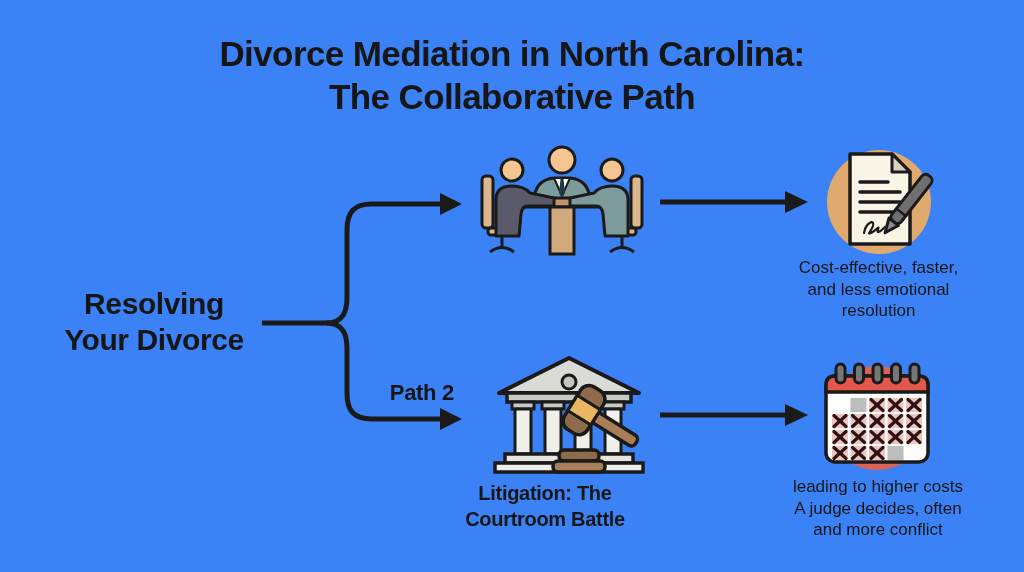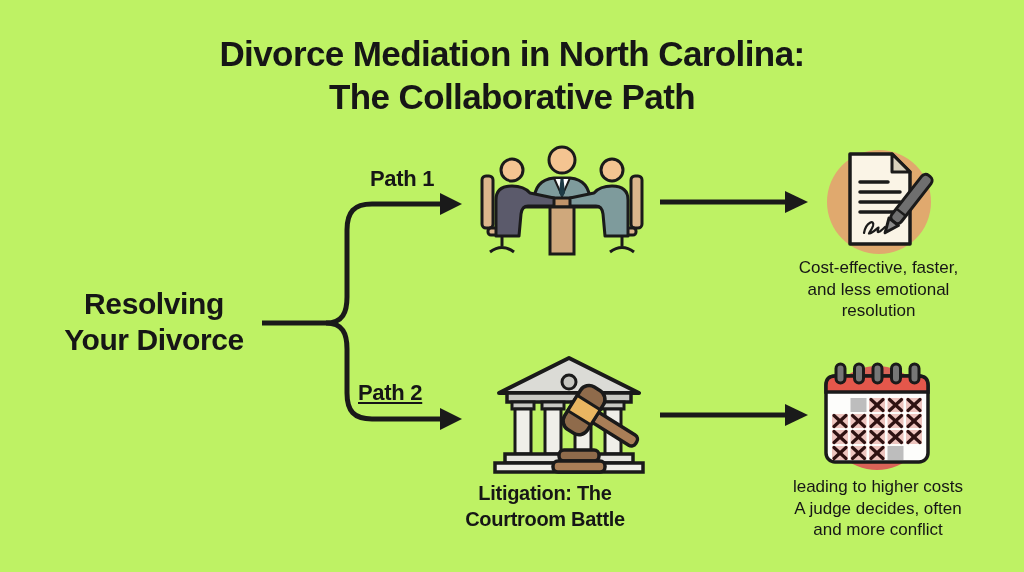--- a/index.html
+++ b/index.html
@@ -1,31 +1,31 @@
 <!DOCTYPE html>
 <html><head>
 <meta charset="utf-8">
 <style>
   html,body{margin:0;padding:0;background:#e8e8e8;}
   .canvas{
     position:relative;width:1024px;height:572px;margin:0 auto;
-    background:#bef264;overflow:hidden;
+    background:#3b82f6;overflow:hidden;
     font-family:"Liberation Sans", sans-serif;color:#161616;
   }
   .title{
     position:absolute;top:32px;left:0;width:100%;text-align:center;
     font-size:35px;font-weight:800;line-height:43px;letter-spacing:-0.6px;
   }
   .root-label{
     position:absolute;top:286px;left:29px;width:250px;text-align:center;
     font-size:30px;font-weight:800;line-height:36px;letter-spacing:-0.4px;
   }
   .path-label{position:absolute;font-size:22px;font-weight:800;letter-spacing:-0.3px;}
   .path-label.p1{top:166px;left:356px;width:92px;text-align:center;}
-  .path-label.p2{top:380px;left:358px;width:96px;text-align:left;text-decoration:underline;}
+  .path-label.p2{top:380px;left:358px;width:96px;text-align:right;}
   .node-title{position:absolute;text-align:center;font-weight:700;font-size:20px;line-height:26px;letter-spacing:-0.3px;}
   .node-title.n1{top:263px;left:415px;width:285px;}
   .node-title.n2{top:480px;left:410px;width:270px;}
   .outcome-text{position:absolute;text-align:center;font-size:17px;font-weight:400;line-height:21.5px;}
   .outcome-text.o1{top:257px;left:756px;width:245px;}
   .outcome-text.o2{top:476px;left:752px;width:252px;}
   .icon-wrap{position:absolute;}
   .icon-mediation{top:140px;left:478px;}
   .icon-document{top:140px;left:814px;}
   .icon-courthouse{top:352px;left:483px;}
@@ -56,21 +56,20 @@
       <path d="M660,415 L786,415"></path>
     </g>
     <g fill="#1a1a1a" stroke="none">
       <polygon points="440,193 462,204 440,215"></polygon>
       <polygon points="440,408 462,419 440,430"></polygon>
       <polygon points="785,191 808,202 785,213"></polygon>
       <polygon points="785,404 808,415 785,426"></polygon>
     </g>
   </svg>
 
-  <div class="path-label p1">Path 1</div>
   <div class="path-label p2">Path 2</div>
 
   <div class="icon-wrap icon-mediation">
     <svg width="168" height="118" viewBox="0 0 168 118" fill="none">
 
       <g stroke="#1a1a1a" stroke-width="3">
         <rect x="4" y="36" width="11" height="52" rx="4" fill="#dcb68c"></rect>
         <rect x="10" y="88" width="28" height="7" rx="3" fill="#dcb68c"></rect>
         <line x1="24" y1="95" x2="24" y2="106"></line>
         <path d="M12,112 Q24,103 36,112" fill="none"></path>

